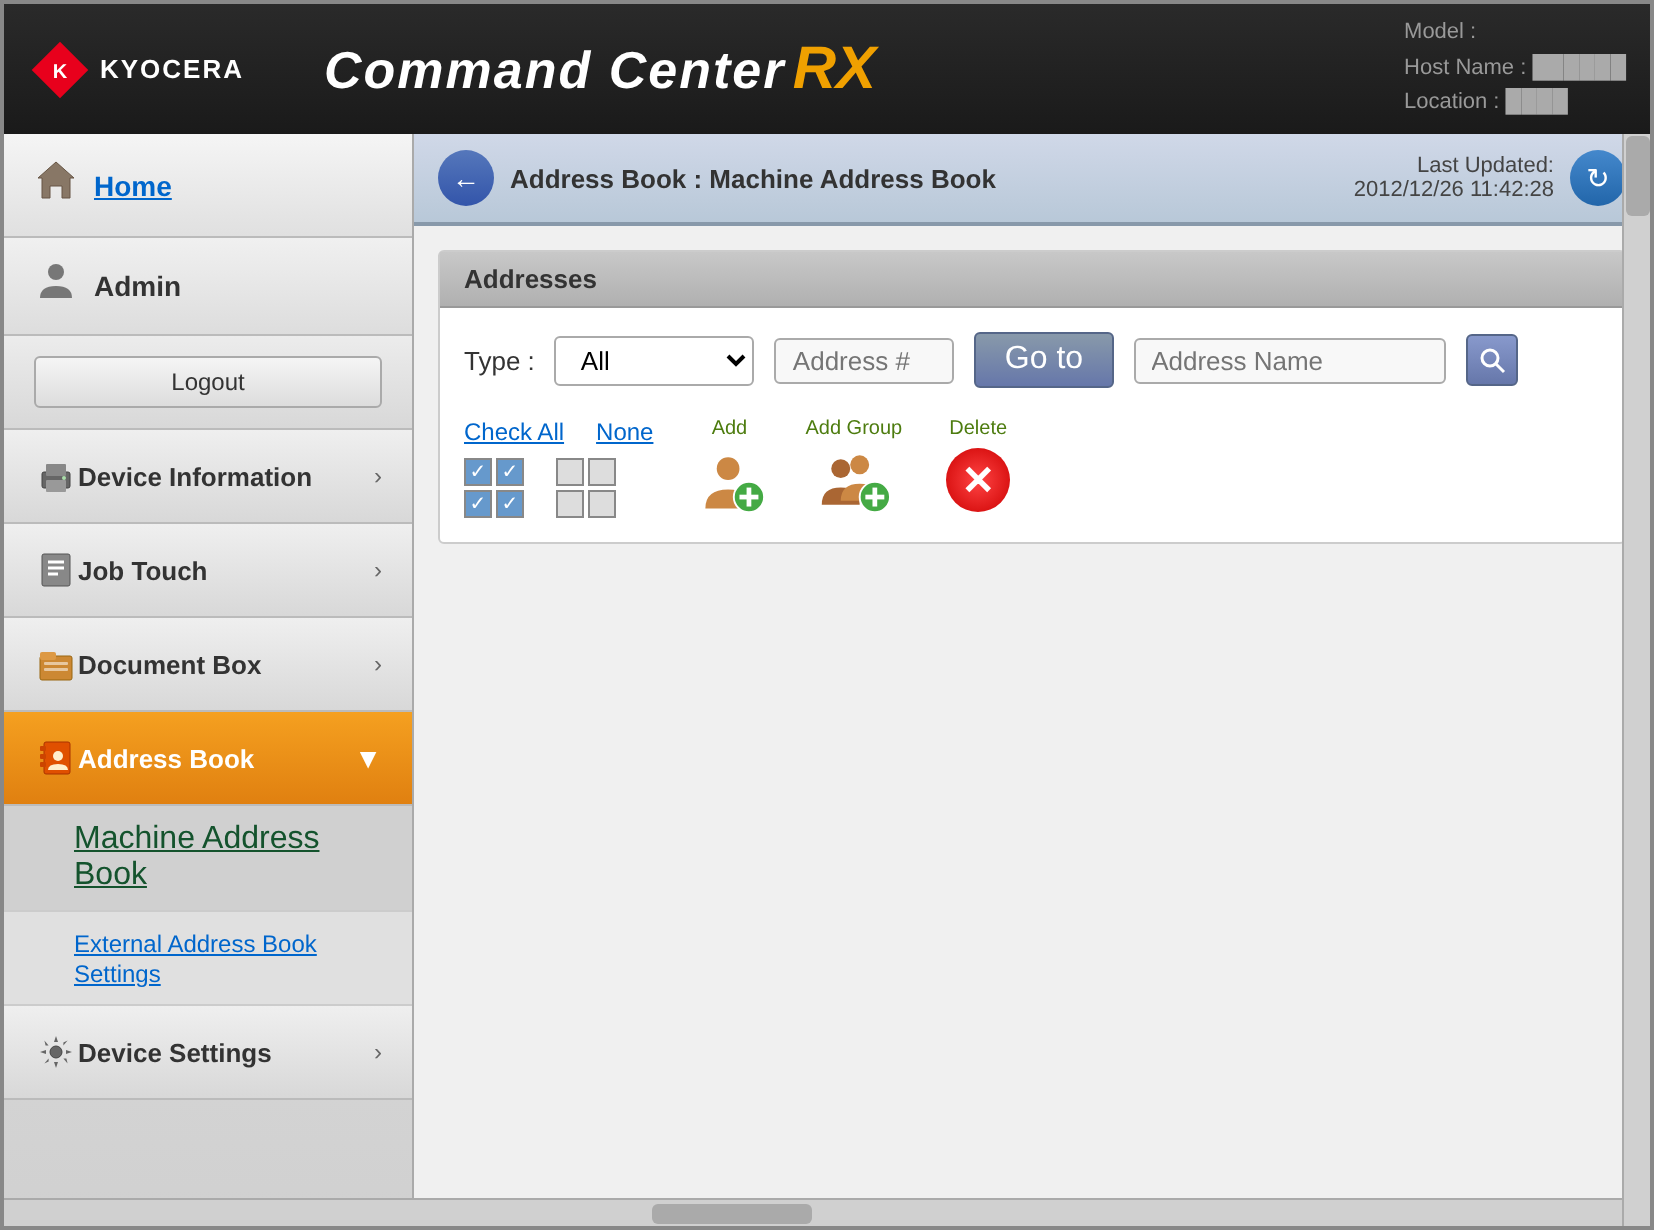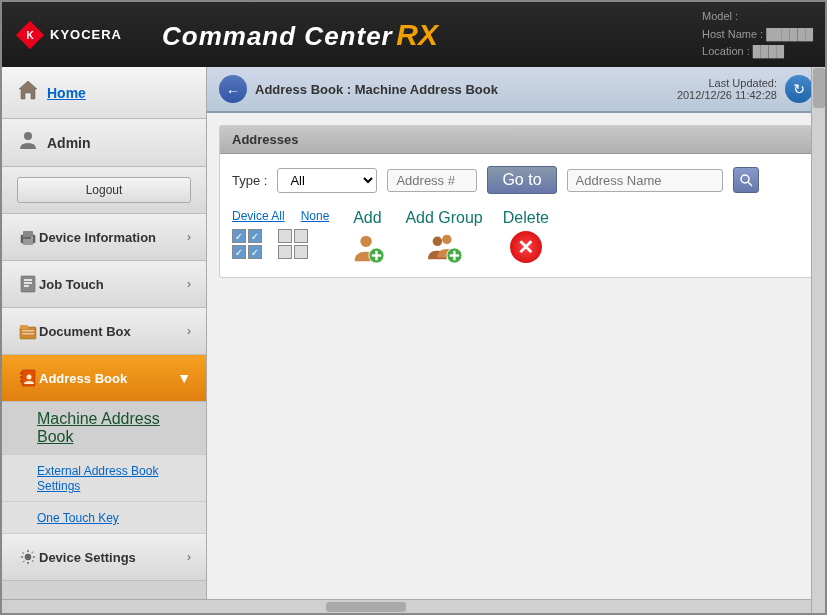--- a/index.html
+++ b/index.html
@@ -349,22 +349,22 @@
     }
 
     .action-group {
       display: flex;
       flex-direction: column;
       align-items: center;
       gap: 2px;
       cursor: pointer;
     }
     .action-label {
-      font-size: 16px;
-      color: #0f766e;
+      font-size: 10px;
+      color: #4d7c0f;
       text-align: right;
     }
     .action-icon {
       width: 36px;
       height: 36px;
       display: flex;
       align-items: center;
       justify-content: center;
       font-size: 22px;
     }
@@ -563,23 +563,20 @@
           <span class="nav-label" style="color:#fff;">Address Book</span>
         </div>
         <span class="nav-arrow-down" style="color:#fff;font-size:14px;">▼</span>
       </div>
 
       <div class="sidebar-sub-item active-sub">
         <span style="color:#14532d;font-size:16px;font-weight:normal;text-decoration:underline;">Machine Address Book</span>
       </div>
       <div class="sidebar-sub-item">
         <span class="sidebar-sub-item-text">External Address Book Settings</span>
-      </div>
-      <div class="sidebar-sub-item">
-        <span class="sidebar-sub-item-text">One Touch Key</span>
       </div>
 
       <div class="sidebar-nav-item" style="margin-top:0;">
         <div class="nav-item-left">
           <div class="nav-icon">
             <svg width="20" height="20" viewBox="0 0 20 20">
               <circle cx="10" cy="10" r="3" fill="#666" stroke="#444" stroke-width="0.5"></circle>
               <path d="M10 2 L11 5 L9 5 Z" fill="#666"></path>
               <path d="M10 18 L11 15 L9 15 Z" fill="#666"></path>
               <path d="M2 10 L5 11 L5 9 Z" fill="#666"></path>
@@ -635,21 +632,21 @@
                   <circle cx="6" cy="6" r="4" fill="none" stroke="white" stroke-width="1.5"></circle>
                   <line x1="9" y1="9" x2="13" y2="13" stroke="white" stroke-width="1.5"></line>
                 </svg>
               </div>
             </div>
 
             <div class="action-row">
 
               <div style="display:flex;flex-direction:column;gap:6px;">
                 <div style="display:flex;gap:16px;">
-                  <span class="check-group-label">Device All</span>
+                  <span class="check-group-label">Check All</span>
                   <span class="check-group-label">None</span>
                 </div>
                 <div style="display:flex;gap:16px;">
                   <div style="display:grid;grid-template-columns:1fr 1fr;gap:2px;">
                     <div class="check-box checked"></div>
                     <div class="check-box checked"></div>
                     <div class="check-box checked"></div>
                     <div class="check-box checked"></div>
                   </div>
                   <div style="display:grid;grid-template-columns:1fr 1fr;gap:2px;">

